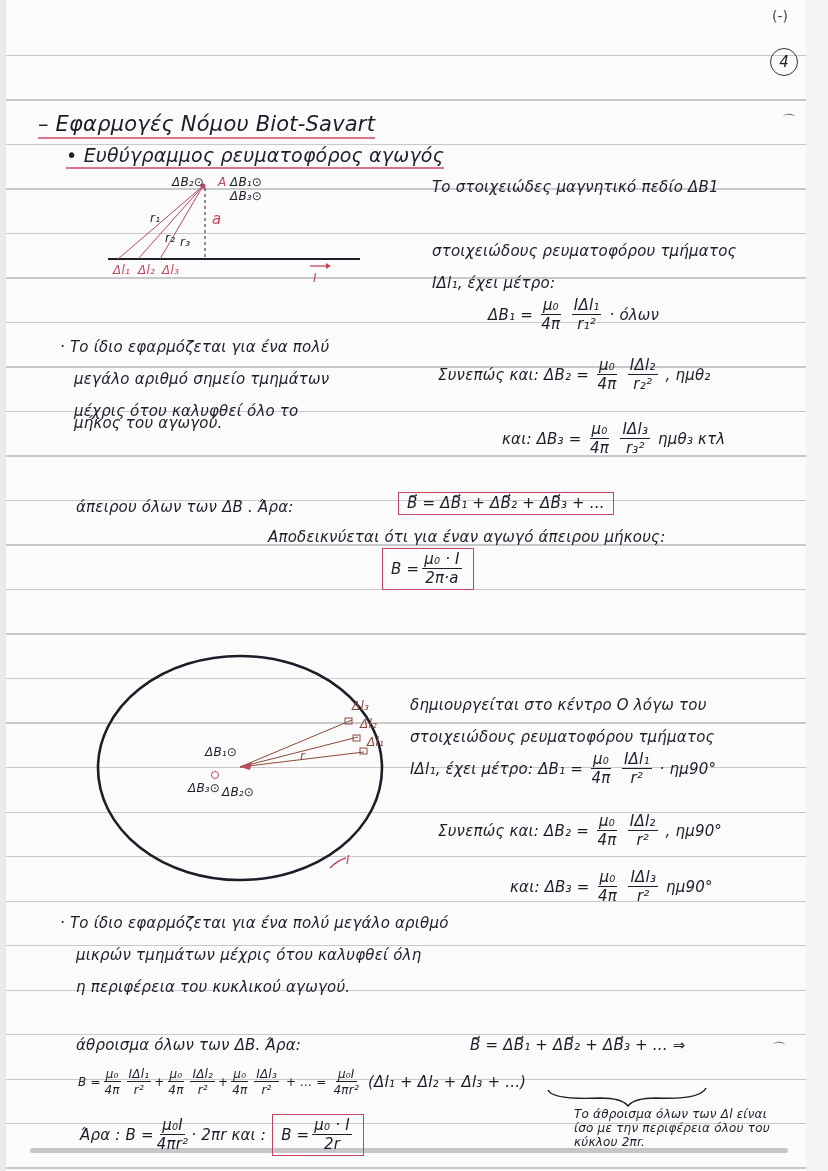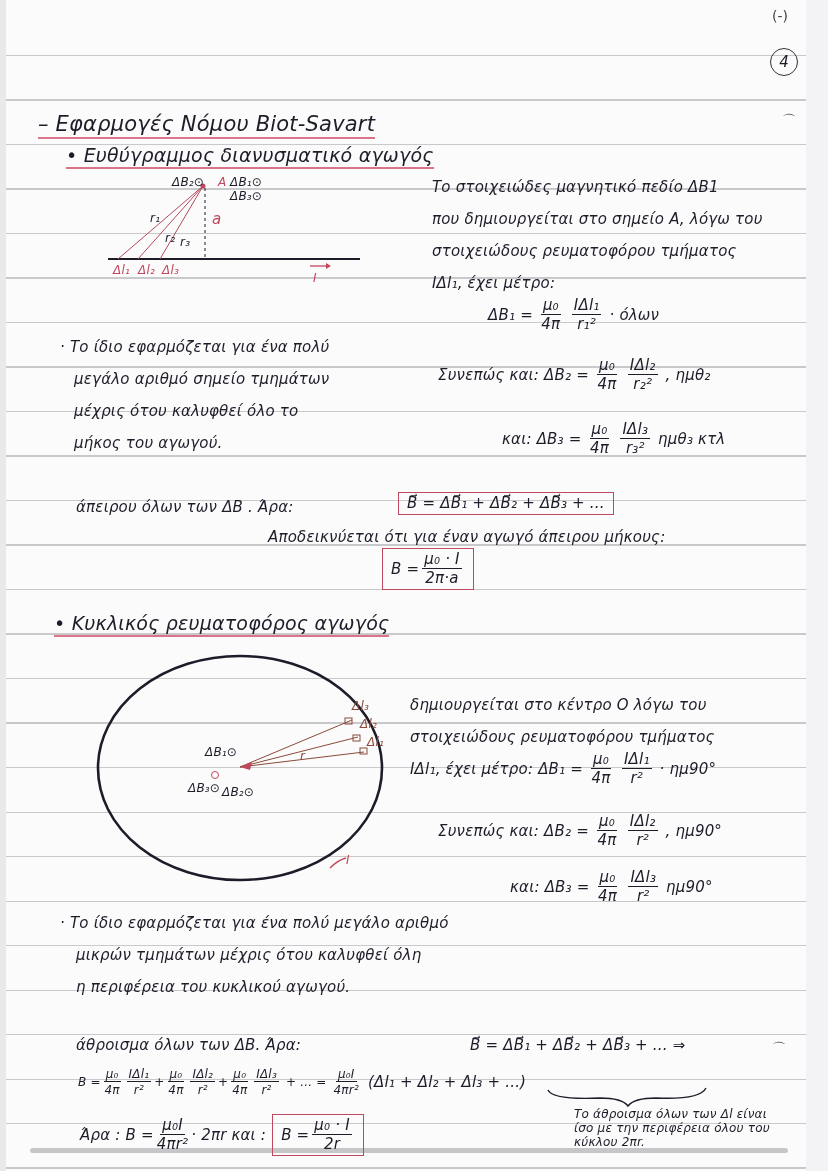--- a/index.html
+++ b/index.html
@@ -48,21 +48,21 @@
   <div class="bottom-shadow"></div>
 
   <div class="mark" style="left:772px;top:8px;">(-)</div>
   <div class="page-num">
       <span>4</span>
     </div>
   <div class="mark" style="left:782px;top:112px;">⌒</div>
 
   <div class="hw title ul-red" style="left:38px;top:114px;">– Εφαρμογές Νόμου Biot-Savart</div>
 
-  <div class="hw sub ul-red" style="left:66px;top:146px;">• Ευθύγραμμος διανυσματικό αγωγός</div>
+  <div class="hw sub ul-red" style="left:66px;top:146px;">• Ευθύγραμμος ρευματοφόρος αγωγός</div>
 
   <svg style="left:0;top:0;" width="828" height="300">
     <line x1="108" y1="259" x2="360" y2="259" stroke="#1d1d2a" stroke-width="2.2"></line>
     <line x1="205" y1="188" x2="205" y2="259" stroke="#1d1d2a" stroke-width="1" stroke-dasharray="3,3"></line>
     <line x1="118" y1="259" x2="203" y2="186" stroke="#b34a5c" stroke-width="1"></line>
     <line x1="138" y1="259" x2="203" y2="186" stroke="#b34a5c" stroke-width="1"></line>
     <line x1="160" y1="259" x2="203" y2="186" stroke="#b34a5c" stroke-width="1"></line>
     <circle cx="203" cy="186" r="2.5" fill="#c0485e"></circle>
     <line x1="310" y1="266" x2="326" y2="266" stroke="#c0485e" stroke-width="1.3"></line>
     <polygon points="326,263 331,266 326,269" fill="#c0485e"></polygon>
@@ -74,41 +74,40 @@
   <div class="hw sm" style="left:212px;top:212px;color:#c0485e;">a</div>
   <div class="hw xs" style="left:150px;top:212px;">r₁</div>
   <div class="hw xs" style="left:165px;top:232px;">r₂</div>
   <div class="hw xs" style="left:180px;top:236px;">r₃</div>
   <div class="hw xs" style="left:113px;top:264px;color:#c0485e;">Δl₁</div>
   <div class="hw xs" style="left:138px;top:264px;color:#c0485e;">Δl₂</div>
   <div class="hw xs" style="left:162px;top:264px;color:#c0485e;">Δl₃</div>
   <div class="hw xs" style="left:313px;top:272px;color:#c0485e;">I</div>
 
   <div class="hw sm" style="left:432px;top:180px;">Το στοιχειώδες μαγνητικό πεδίο ΔB1</div>
-  <div class="hw sm" style="left:432px;top:212px;">που δημιουργείται στο σημείο A, λόγω του</div>
   <div class="hw sm" style="left:432px;top:244px;">στοιχειώδους ρευματοφόρου τμήματος</div>
   <div class="hw sm" style="left:432px;top:276px;">IΔl₁, έχει μέτρο:</div>
 
   <div class="hw sm" style="left:488px;top:298px;">
     <span>ΔB₁ =</span>
     <span class="frac">
         <span class="num">μ₀</span>
         <span class="den">4π</span>
       </span>
     <span class="frac">
         <span class="num">IΔl₁</span>
         <span class="den">r₁²</span>
       </span>
     <span>· όλων</span>
   </div>
 
   <div class="hw sm" style="left:60px;top:340px;">· Το ίδιο εφαρμόζεται για ένα πολύ</div>
   <div class="hw sm" style="left:74px;top:372px;">μεγάλο αριθμό σημείο τμημάτων</div>
   <div class="hw sm" style="left:74px;top:404px;">μέχρις ότου καλυφθεί όλο το</div>
-  <div class="hw sm" style="left:74px;top:436px;">μήκος του αγωγού.</div>
+  <div class="hw sm" style="left:74px;top:416px;">μήκος του αγωγού.</div>
 
   <div class="hw sm" style="left:438px;top:358px;">
     <span>Συνεπώς και:</span>
     <span>ΔB₂ =</span>
     <span class="frac">
         <span class="num">μ₀</span>
         <span class="den">4π</span>
       </span>
     <span class="frac">
         <span class="num">IΔl₂</span>
@@ -137,21 +136,20 @@
   <div class="hw sm" style="left:268px;top:530px;">Αποδεικνύεται ότι για έναν αγωγό άπειρου μήκους:</div>
 
   <div class="hw sm boxed" style="left:382px;top:548px;display:flex;align-items:center;">
     <span>B =</span>
     <span class="frac">
         <span class="num">μ₀ · I</span>
         <span class="den">2π·a</span>
       </span>
   </div>
 
-  <div class="hw sub ul-red" style="left:54px;top:614px;">• Κυκλικός ρευματοφόρος αγωγός</div>
 
   <svg style="left:0;top:0;" width="828" height="1171">
     <ellipse cx="240" cy="768" rx="142" ry="112" fill="none" stroke="#1d1d2a" stroke-width="2.6"></ellipse>
     <line x1="240" y1="767" x2="352" y2="720" stroke="#8a4a3a" stroke-width="1"></line>
     <line x1="240" y1="767" x2="358" y2="737" stroke="#8a4a3a" stroke-width="1"></line>
     <line x1="240" y1="767" x2="364" y2="752" stroke="#8a4a3a" stroke-width="1"></line>
     <polygon points="240,767 252,762 250,770" fill="#c0485e"></polygon>
     <rect x="345" y="718" width="7" height="6" fill="none" stroke="#8a4a3a" stroke-width="1"></rect>
     <rect x="353" y="735" width="7" height="6" fill="none" stroke="#8a4a3a" stroke-width="1"></rect>
     <rect x="360" y="748" width="7" height="6" fill="none" stroke="#8a4a3a" stroke-width="1"></rect>

